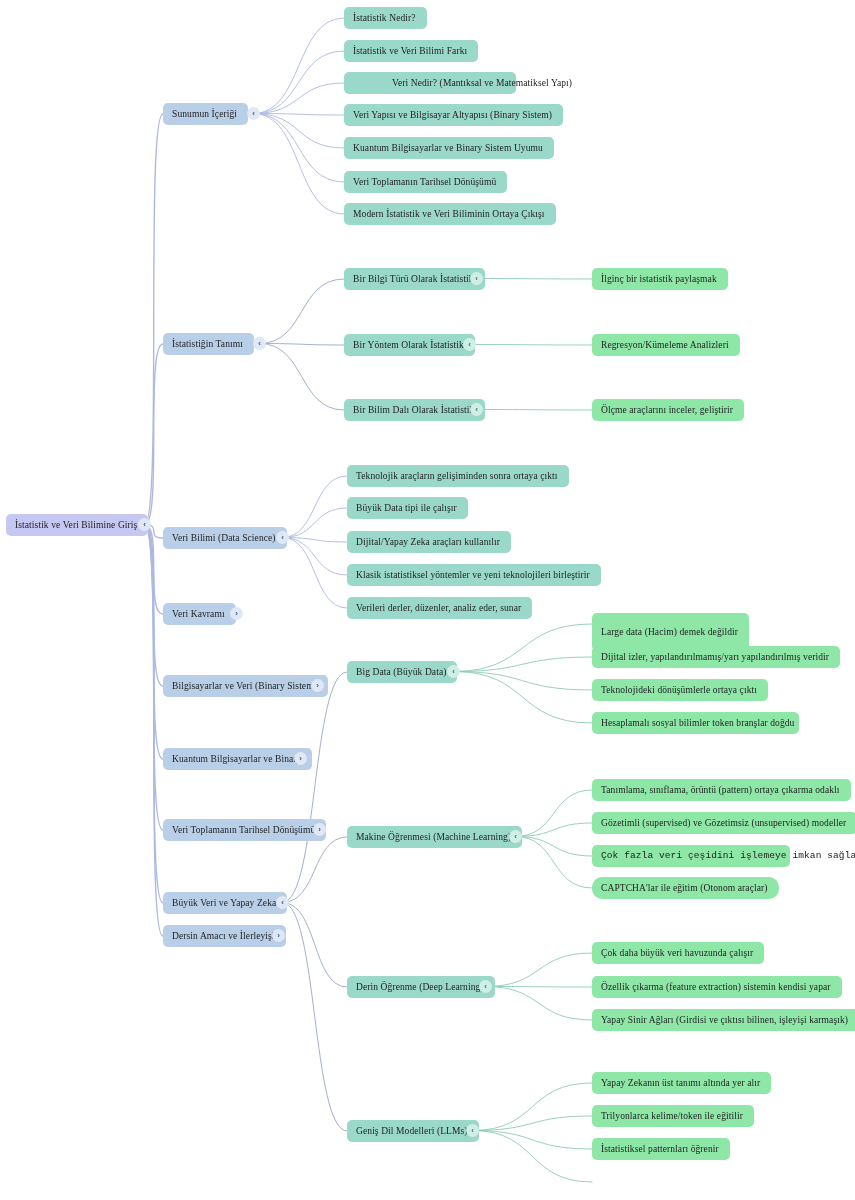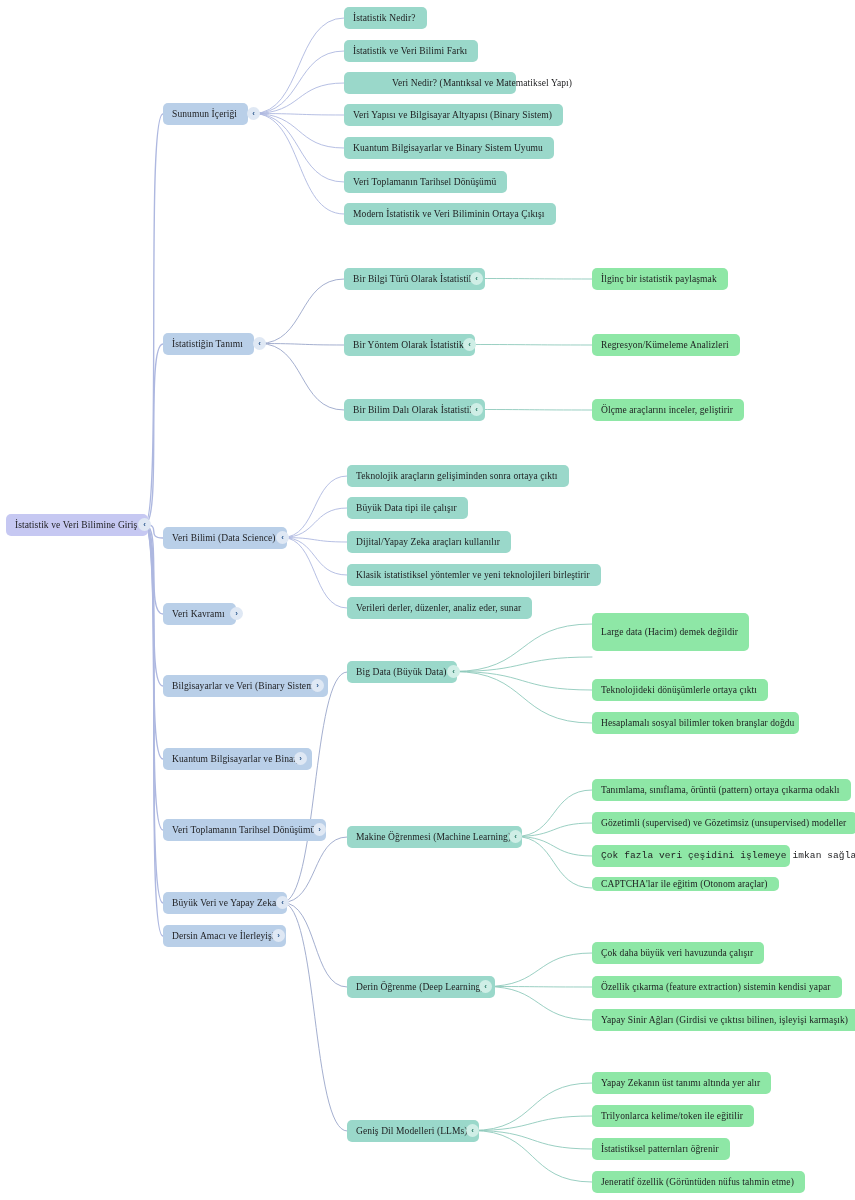--- a/index.html
+++ b/index.html
@@ -150,38 +150,38 @@
   <div class="node lvl1" style="left: 163px; top: 892px; height: 22px; width: 124px;">Büyük Veri ve Yapay Zeka</div>
   <div class="toggle" style="left:276px;top:896px;">‹</div>
 
   <div class="node lvl1" style="left: 163px; top: 925px; height: 22px; width: 123px;">Dersin Amacı ve İlerleyişi</div>
   <div class="toggle" style="left:272px;top:929px;">›</div>
 
   <div class="node lvl2" style="left: 347px; top: 661px; height: 22px; width: 110px;">Big Data (Büyük Data)</div>
   <div class="toggle t-teal" style="left:447px;top:665px;">‹</div>
 
   <div class="node lvl3" style="left: 592px; top: 613px; height: 38px; width: 157px;">Large data (Hacim) demek değildir</div>
+  <div class="node lvl3" style="left: 592px; top: 646px; height: 22px; width: 248px;">Dijital izler, yapılandırılmamış/yarı yapılandırılmış veridir</div>
   <div class="node lvl3" style="left: 592px; top: 679px; height: 22px; width: 176px;">Teknolojideki dönüşümlerle ortaya çıktı</div>
   <div class="node lvl3" style="left: 592px; top: 712px; height: 22px; width: 207px;">Hesaplamalı sosyal bilimler token branşlar doğdu</div>
 
   <div class="node lvl2" style="left: 347px; top: 826px; height: 22px; width: 175px;">Makine Öğrenmesi (Machine Learning)</div>
   <div class="toggle t-teal" style="left:509px;top:830px;">‹</div>
 
   <div class="node lvl3" style="left: 592px; top: 779px; height: 22px; width: 259px;">Tanımlama, sınıflama, örüntü (pattern) ortaya çıkarma odaklı</div>
   <div class="node lvl3" style="left: 592px; top: 812px; height: 22px; width: 265px;">Gözetimli (supervised) ve Gözetimsiz (unsupervised) modeller</div>
   <div class="node lvl3" style="left: 592px; top: 845px; height: 22px; width: 198px; font-family: Liberation Mono, monospace;">Çok fazla veri çeşidini işlemeye imkan sağlar</div>
-  <div class="node lvl3" style="left: 592px; top: 877px; height: 14px; width: 187px;">CAPTCHA'lar ile eğitim (Otonom araçlar)</div>
+  <div class="node lvl3" style="left: 592px; top: 877px; height: 22px; width: 187px; border-radius: 10px;">CAPTCHA'lar ile eğitim (Otonom araçlar)</div>
 
   <div class="node lvl2" style="left: 347px; top: 976px; height: 22px; width: 148px;">Derin Öğrenme (Deep Learning)</div>
   <div class="toggle t-teal" style="left:479px;top:980px;">‹</div>
 
   <div class="node lvl3" style="left: 592px; top: 942px; height: 22px; width: 172px;">Çok daha büyük veri havuzunda çalışır</div>
   <div class="node lvl3" style="left: 592px; top: 976px; height: 22px; width: 250px;">Özellik çıkarma (feature extraction) sistemin kendisi yapar</div>
   <div class="node lvl3" style="left: 592px; top: 1009px; height: 22px; width: 267px;">Yapay Sinir Ağları (Girdisi ve çıktısı bilinen, işleyişi karmaşık)</div>
 
   <div class="node lvl2" style="left: 347px; top: 1120px; height: 22px; width: 132px;">Geniş Dil Modelleri (LLMs)</div>
   <div class="toggle t-teal" style="left:466px;top:1124px;">‹</div>
 
   <div class="node lvl3" style="left: 592px; top: 1072px; height: 22px; width: 179px;">Yapay Zekanın üst tanımı altında yer alır</div>
   <div class="node lvl3" style="left: 592px; top: 1105px; height: 22px; width: 162px;">Trilyonlarca kelime/token ile eğitilir</div>
   <div class="node lvl3" style="left: 592px; top: 1138px; height: 22px; width: 138px;">İstatistiksel patternları öğrenir</div>
-  <div class="node lvl3" style="left: 592px; top: 1171px; height: 22px; width: 213px;">Jeneratif özellik (Görüntüden nüfus tahmin etme)</div>
 </div>
 
 </body></html>

